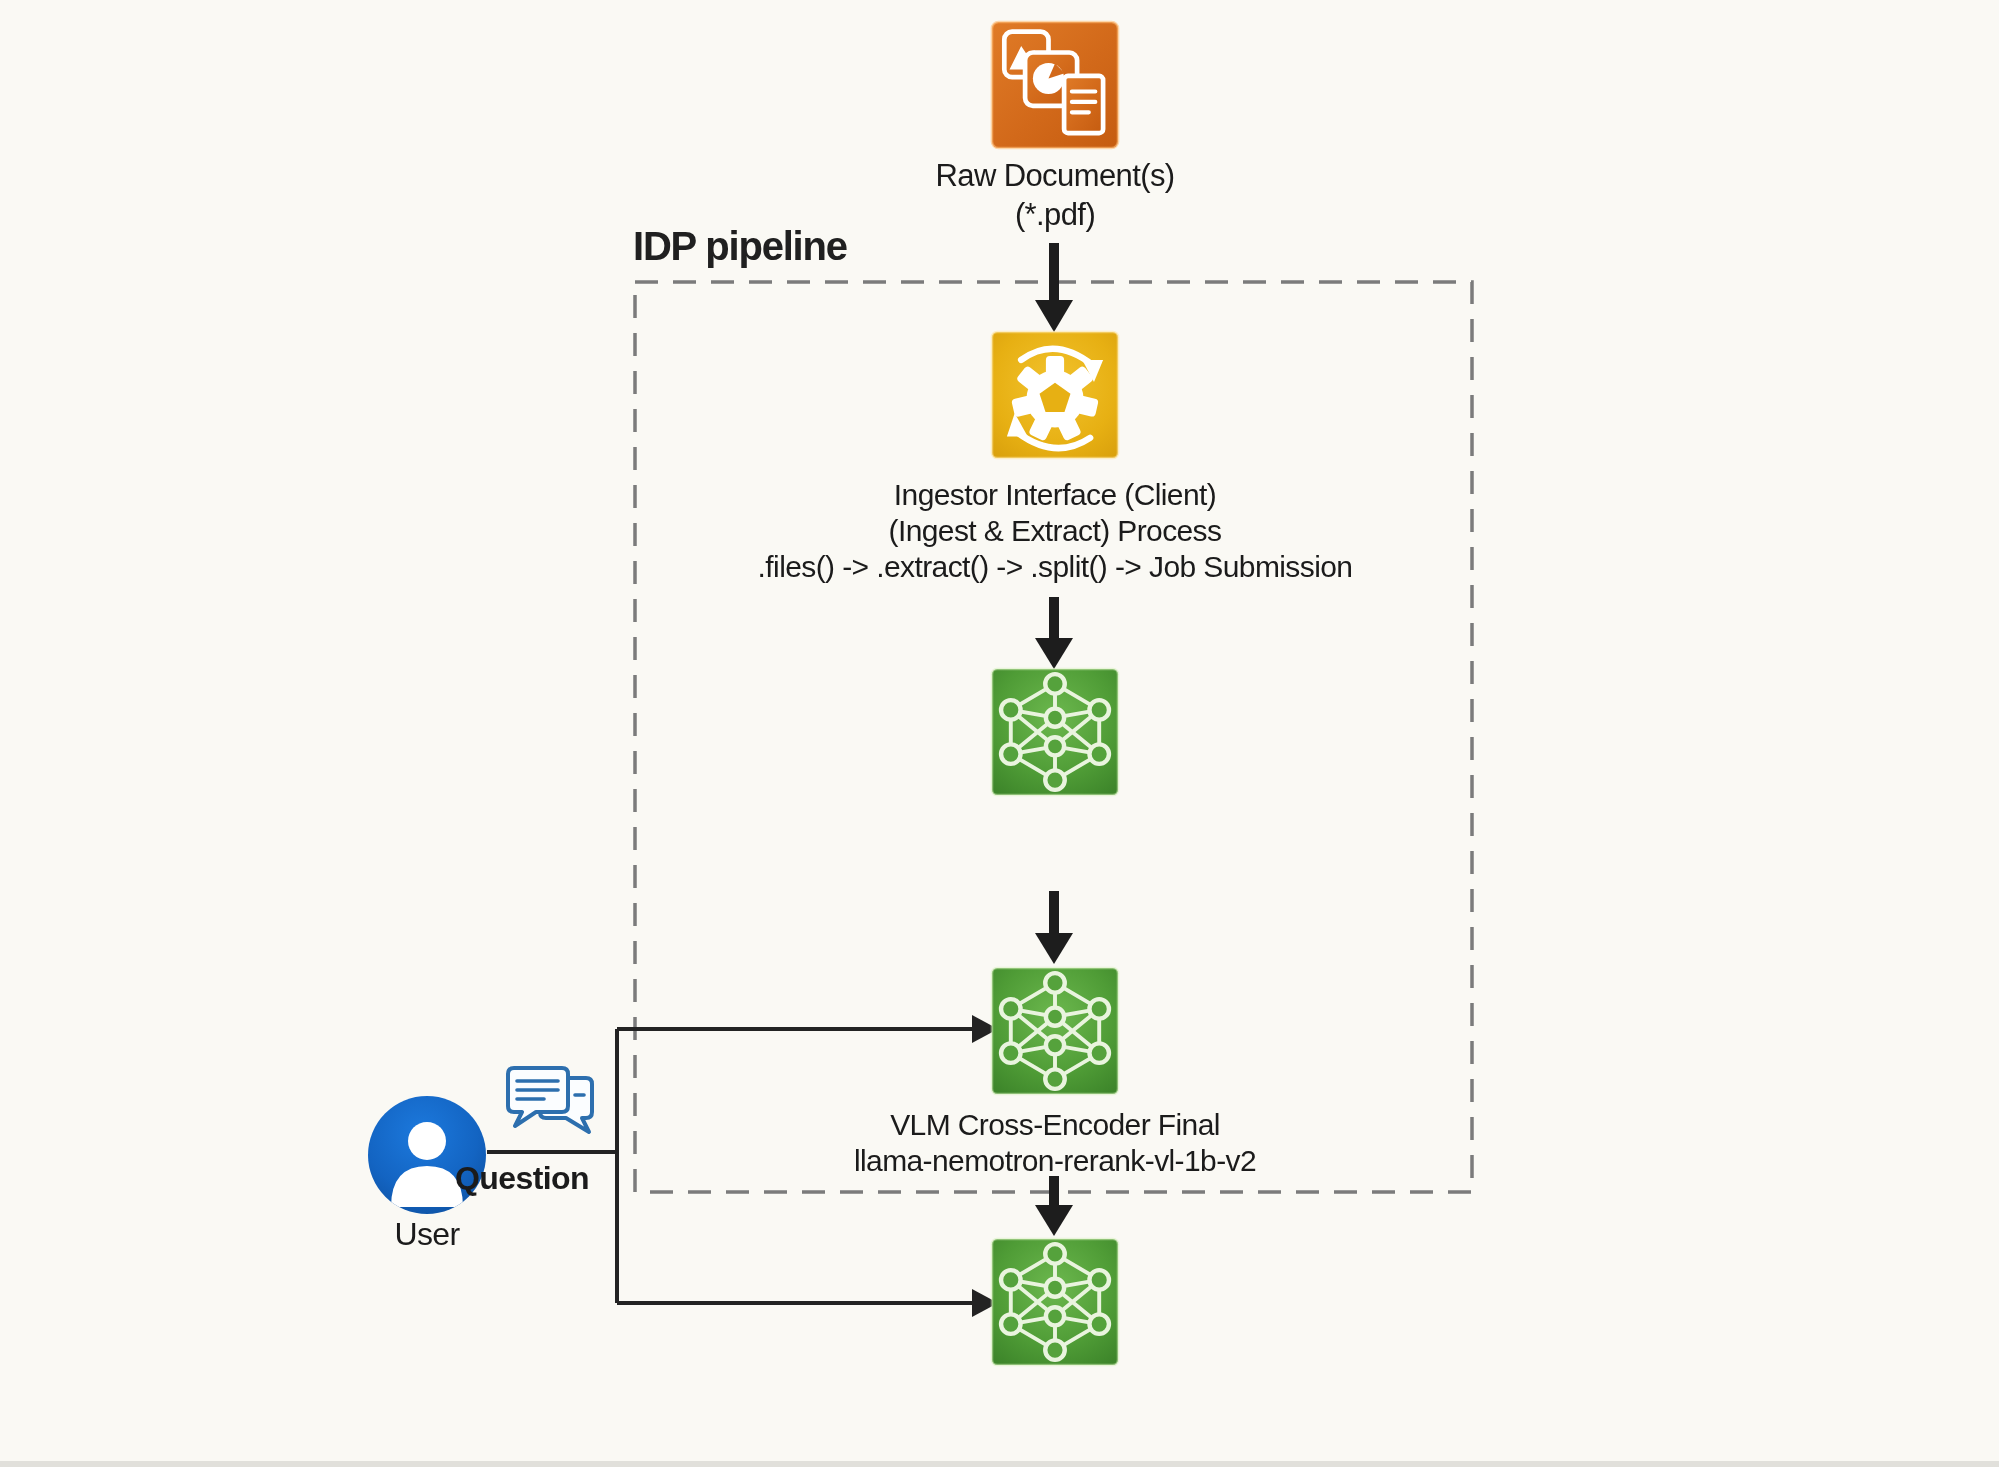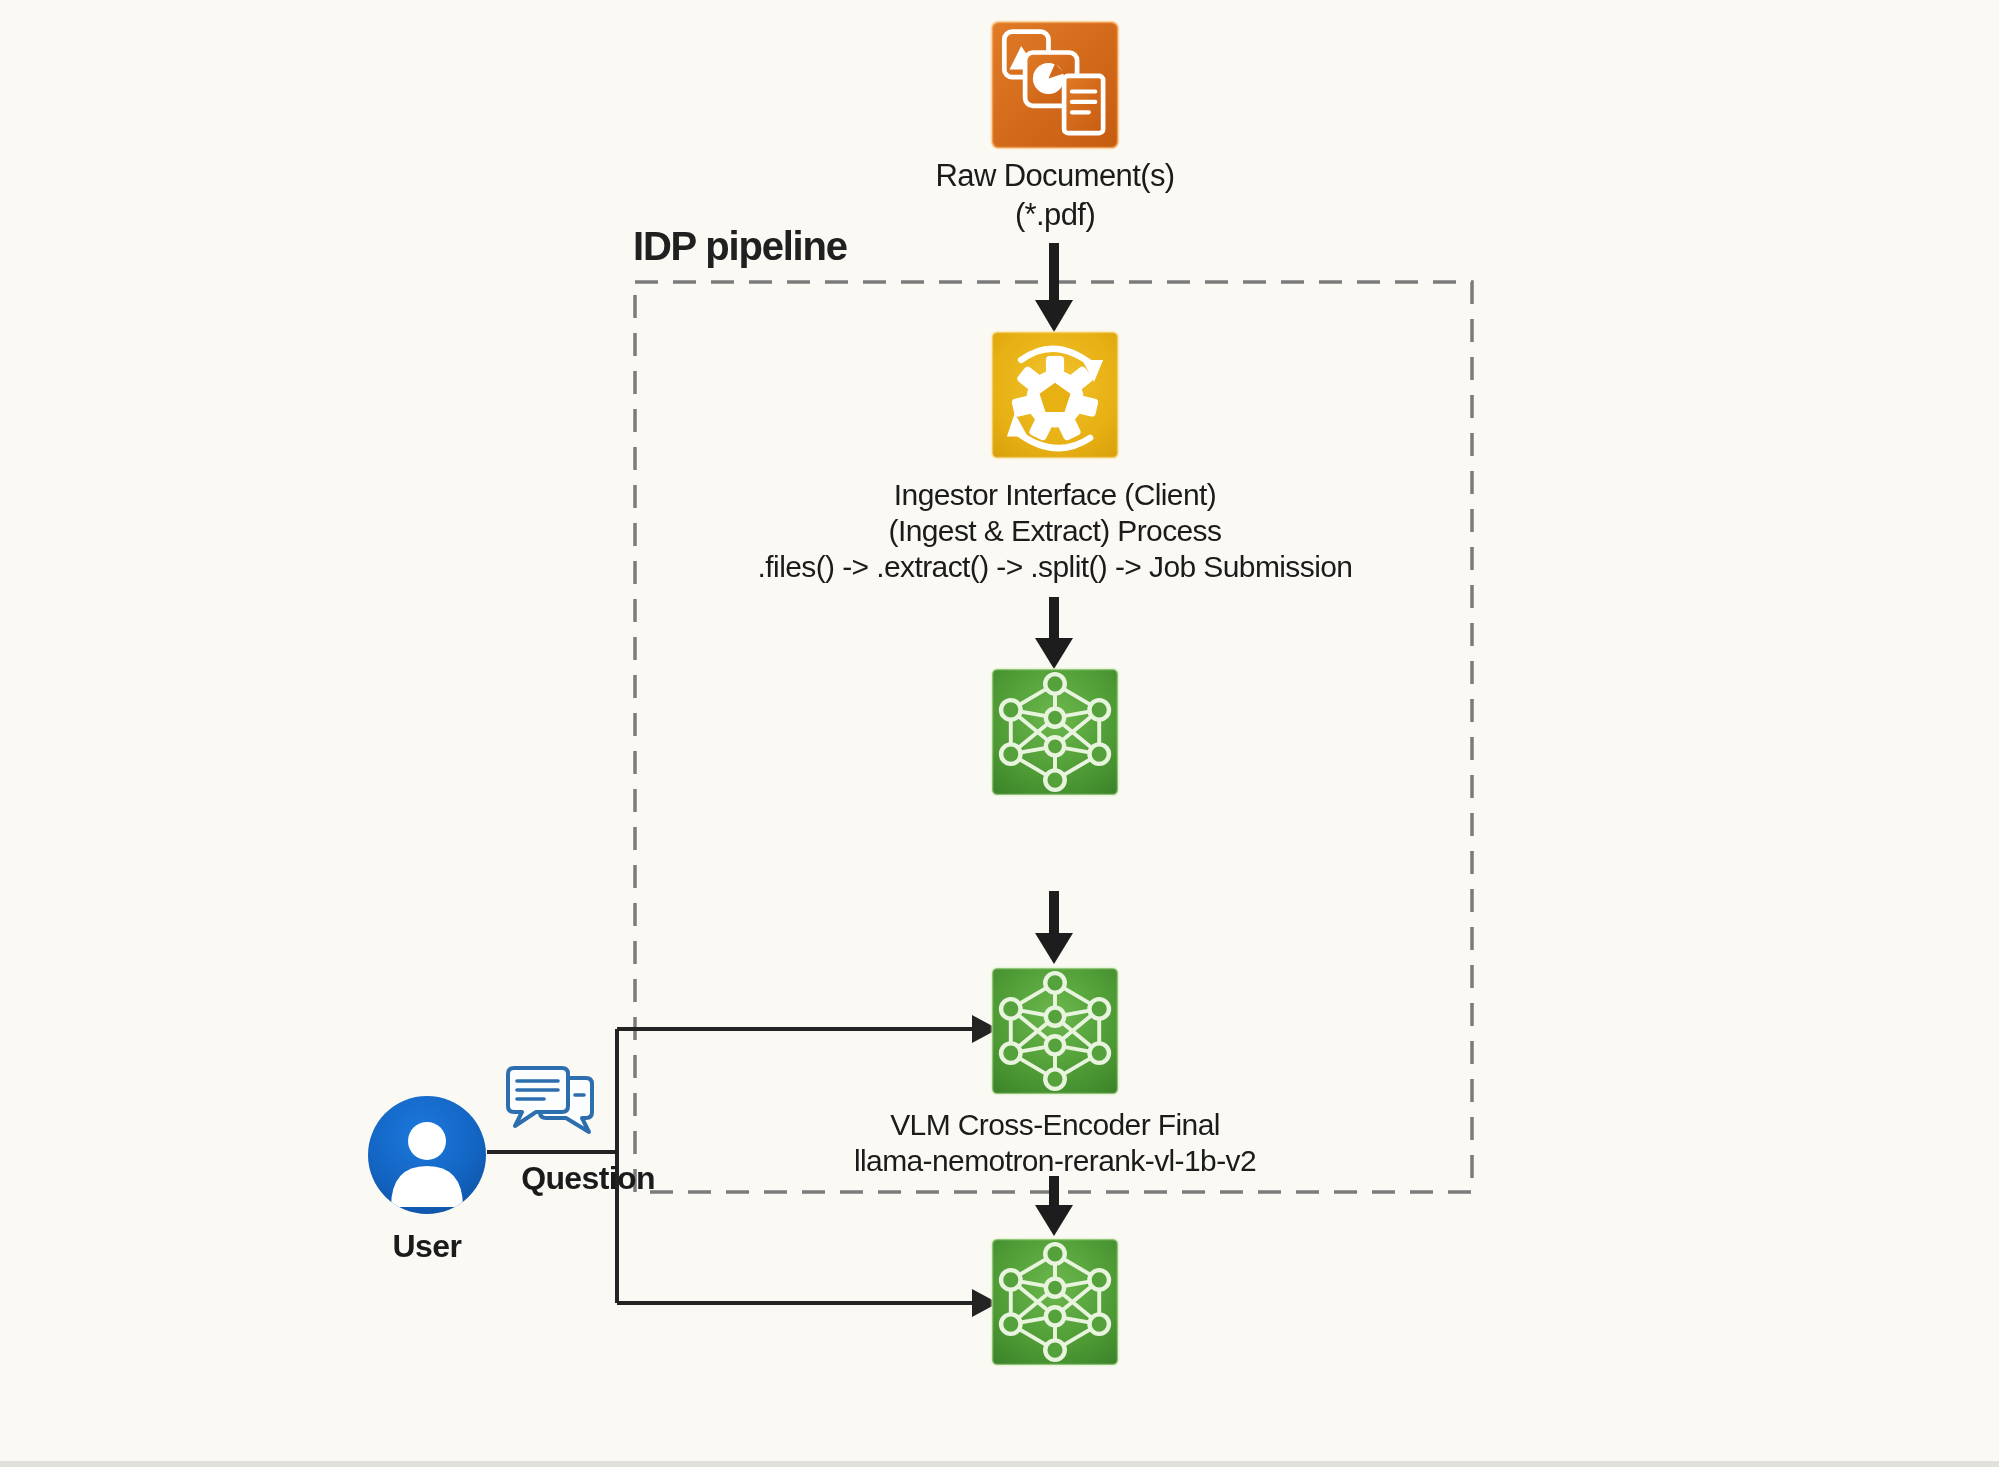--- a/index.html
+++ b/index.html
@@ -24,25 +24,25 @@
   .cap-ingestor{top:477px;}
   .cap-embed{top:811px;}
   .cap-rerank{top:1107px;}
   .cap-generate{top:1381px;}
   .pipeline-title{
     position:absolute;left:633px;top:224px;
     font-size:40px;font-weight:700;letter-spacing:-1.2px;color:#202020;
   }
   .actor-label{
     position:absolute;left:327px;top:1216px;width:200px;
-    text-align:center;font-weight:700;font-size:32px;color:#1b1b1b;letter-spacing:-0.6px;margin-top:12px;
+    text-align:center;font-weight:400;font-size:32px;color:#1b1b1b;letter-spacing:-0.6px;
   }
   .question-label{
     position:absolute;left:455px;top:1160px;width:200px;
-    text-align:right;font-weight:700;font-size:32px;color:#1b1b1b;letter-spacing:-0.6px;
+    text-align:left;font-weight:700;font-size:32px;color:#1b1b1b;letter-spacing:-0.6px;
   }
   .user-badge{position:absolute;left:367px;top:1095px;width:120px;height:120px;}
   .chat-icon{position:absolute;left:502px;top:1062px;width:100px;height:92px;}
   .bottom-strip{
     position:absolute;left:0;bottom:0;width:100%;height:6px;
     background:#dcdcd6;opacity:.85;
   }
 </style>
 </head>
 <body>

